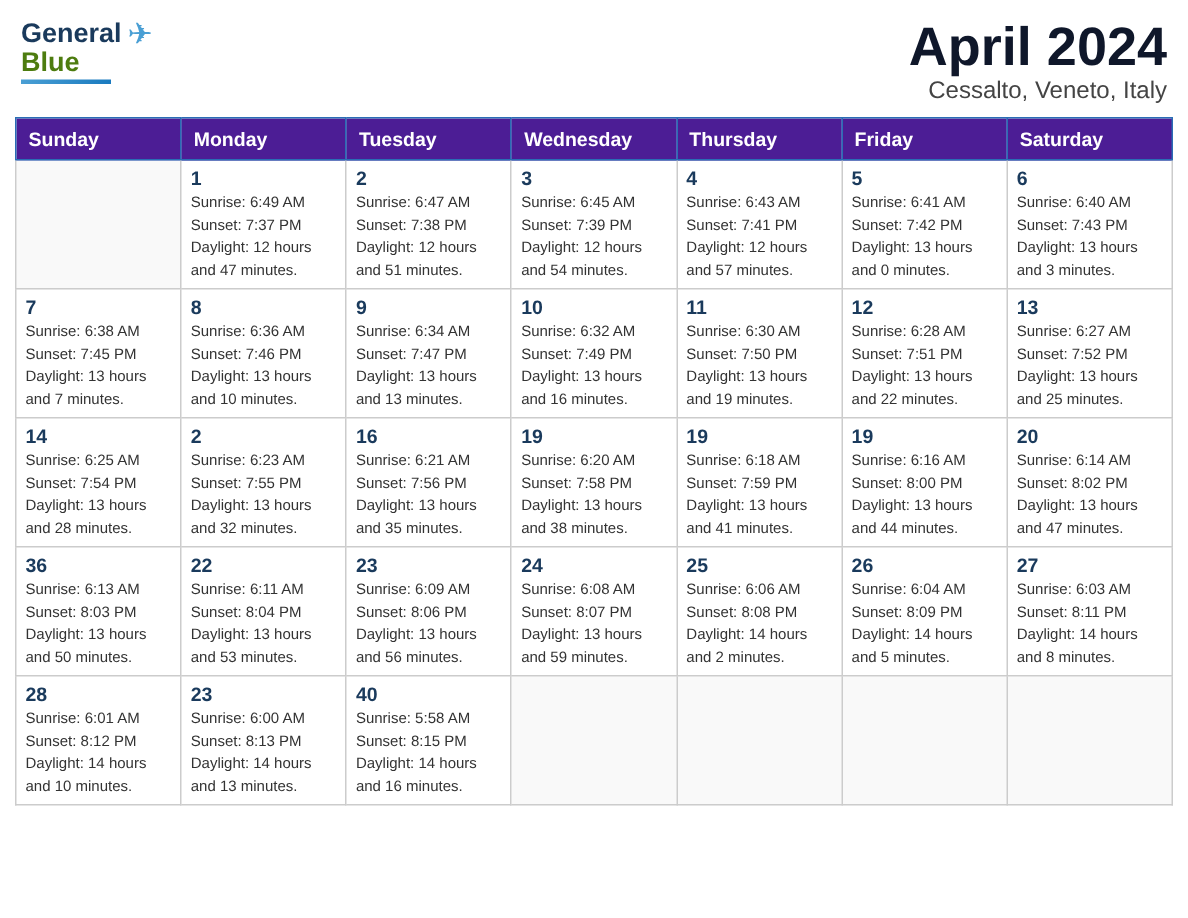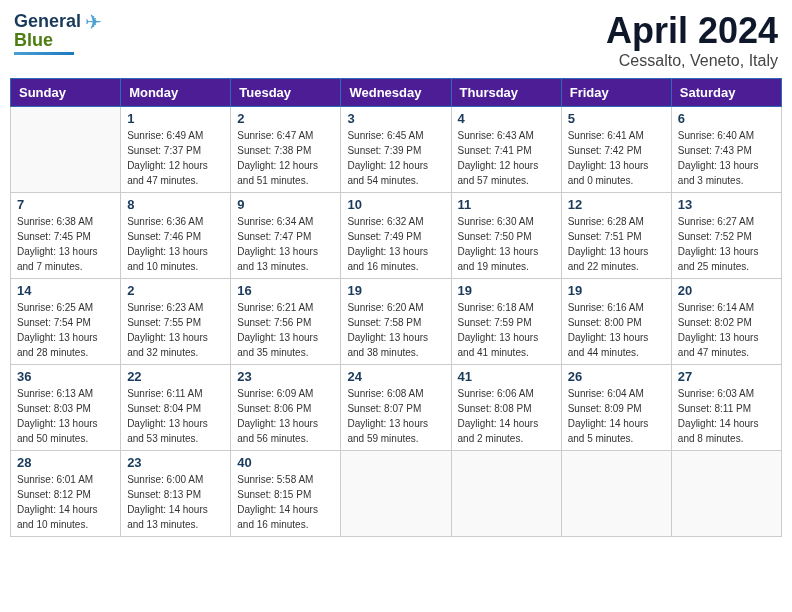--- a/index.html
+++ b/index.html
@@ -255,21 +255,21 @@
           Sunrise: 6:09 AM<br>Sunset: 8:06 PM<br>Daylight: 13 hours and 56 minutes.
         </div>
       </td>
           <td>
         <div class="day-number">24</div>
         <div class="day-info">
           Sunrise: 6:08 AM<br>Sunset: 8:07 PM<br>Daylight: 13 hours and 59 minutes.
         </div>
       </td>
           <td>
-        <div class="day-number">41</div>
+        <div class="day-number">25</div>
         <div class="day-info">
           Sunrise: 6:06 AM<br>Sunset: 8:08 PM<br>Daylight: 14 hours and 2 minutes.
         </div>
       </td>
           <td>
         <div class="day-number">26</div>
         <div class="day-info">
           Sunrise: 6:04 AM<br>Sunset: 8:09 PM<br>Daylight: 14 hours and 5 minutes.
         </div>
       </td>

